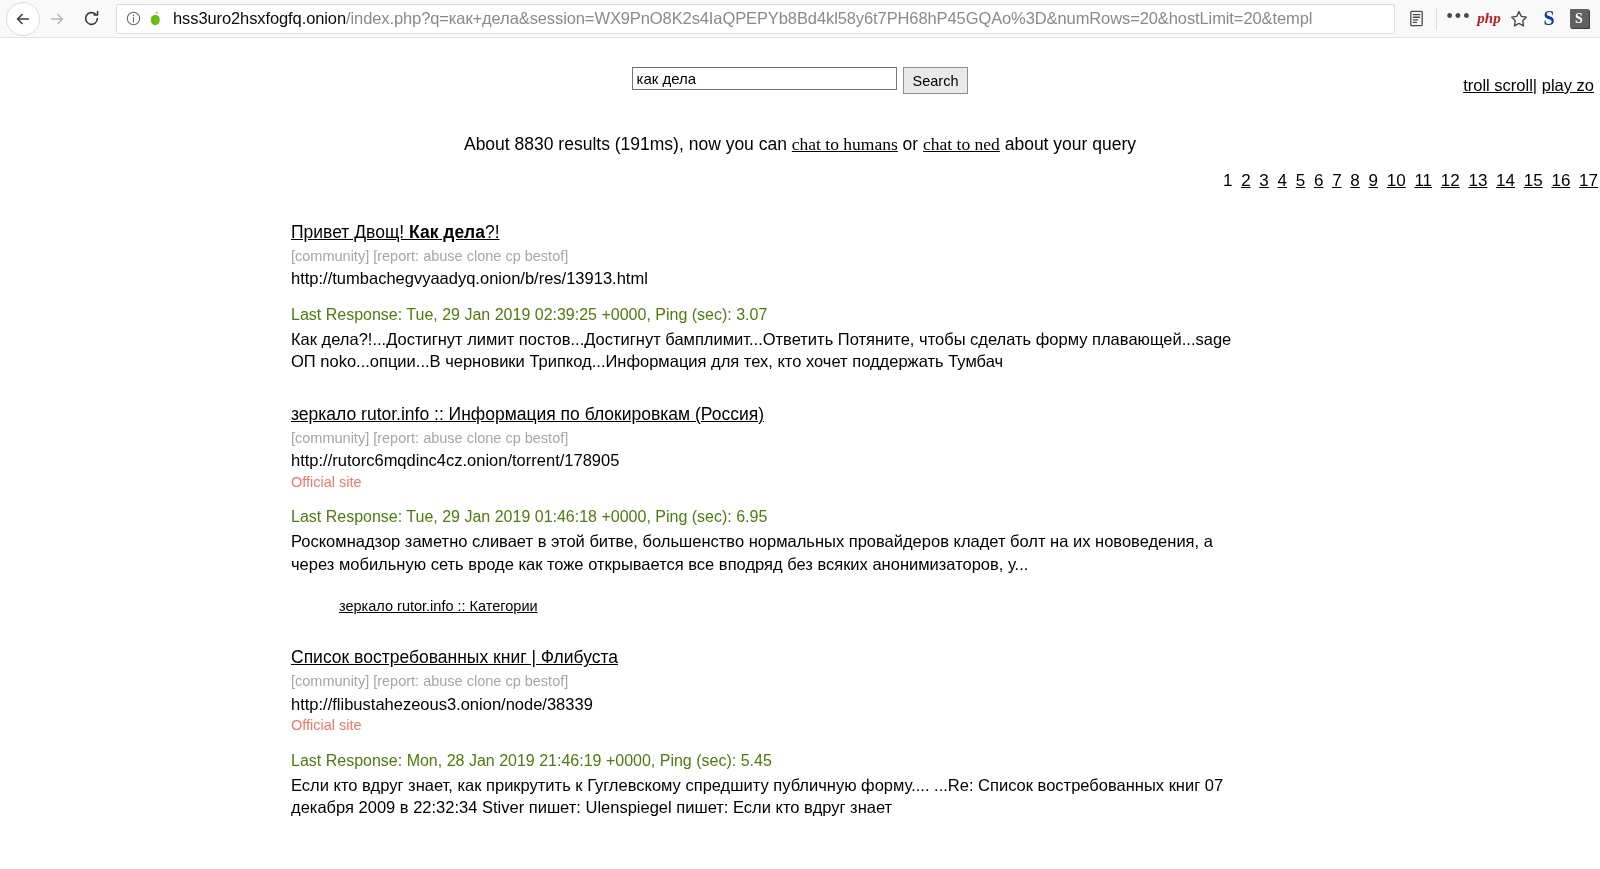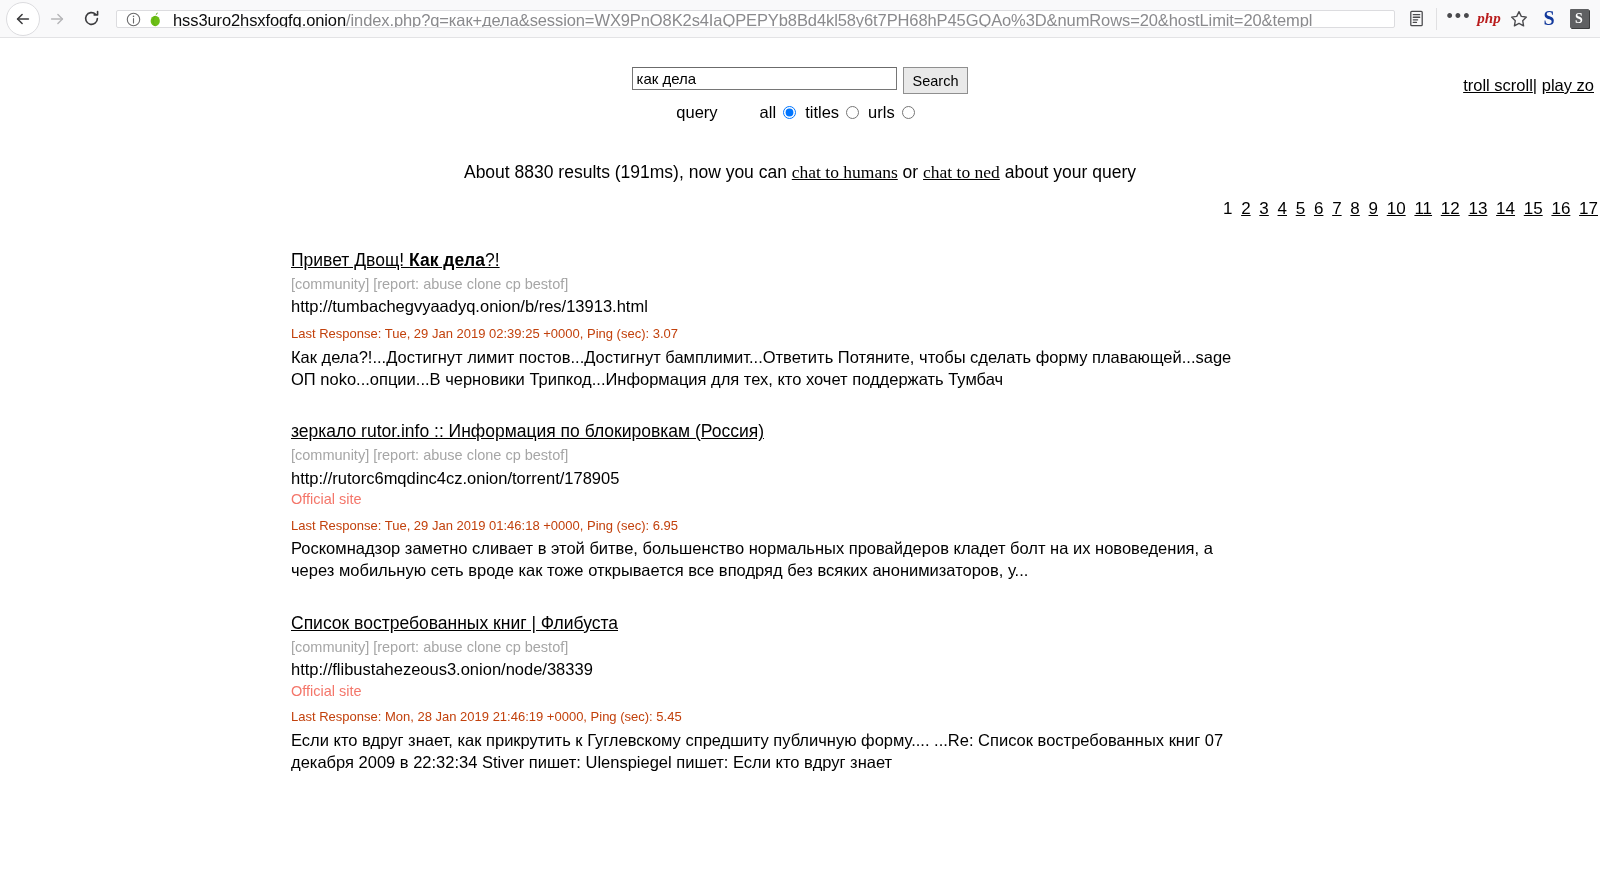--- a/index.html
+++ b/index.html
@@ -30,26 +30,27 @@
   }
   .nav-btn.hovered {
     border: 1px solid #dcdcdf;
     background: #ffffff;
   }
   .nav-btn svg { display: block; }
   .nav-btn.disabled { color: #b6b6b8; }
 
   .urlbar {
     flex: 1 1 auto;
-    height: 18px;
+    height: 30px;
     margin: 0 6px 0 8px;
     background: #ffffff;
     border: 1px solid #dcdcdf;
     border-radius: 2px;
     display: flex;
+    align-items: center;
     padding: 0 6px;
     overflow: hidden;
     position: relative;
   }
   .info-icon {
     width: 18px; height: 18px;
     flex: 0 0 auto;
     margin: 0 4px 0 2px;
     color: #6b6b6d;
   }
@@ -241,23 +242,23 @@
     margin-top: 3px;
     line-height: 1.25;
   }
   .result-official {
     font-size: 14.5px;
     color: #f4766a;
     margin-top: 3px;
     line-height: 1.2;
   }
   .result-meta {
-    font-size: 13px;
-    color: #c2410c;
-    margin-top: 9px;
+    font-size: 16px;
+    color: #4d7c0f;
+    margin-top: 16px;
     line-height: 1.2;
   }
   .result-snippet {
     font-size: 16.5px;
     color: #000;
     margin-top: 4px;
     line-height: 1.35;
     max-width: 952px;
   }
   .sublinks {
@@ -351,35 +352,27 @@
   <div class="corner-links">
     <a href="#">troll scroll</a><span>|</span> <a href="#">play zo</a>
   </div>
 
 
   <div class="search-row">
     <input class="search-input" type="text" value="как дела" style="">
     <button class="search-btn">Search</button>
   </div>
 
-  <div class="radio-row">
-    <span class="lbl first">query</span>
-    <span class="lbl">all</span>
-    <input type="radio" name="scope" checked="" style="">
-    <span class="lbl">titles</span>
-    <input type="radio" name="scope" style="">
-    <span class="lbl">urls</span>
-    <input type="radio" name="scope" style="">
-  </div>
 
   <div class="results-info">
     <span>About 8830 results (191ms), now you can </span><a href="#">chat to humans</a><span> or </span><a href="#">chat to ned</a><span> about your query</span>
   </div>
 
   <div class="pager"><span class="current">1</span> <a class="" href="#">2</a> <a class="" href="#">3</a> <a class="" href="#">4</a> <a class="" href="#">5</a> <a class="" href="#">6</a> <a class="" href="#">7</a> <a class="" href="#">8</a> <a class="" href="#">9</a> <a class="" href="#">10</a> <a class="" href="#">11</a> <a class="" href="#">12</a> <a class="" href="#">13</a> <a class="" href="#">14</a> <a class="" href="#">15</a> <a class="" href="#">16</a> <a class="" href="#">17</a></div>
 
   <div class="results">
       <div class="result"><a href="#" class="result-title"><span>Привет Двощ! </span><b>Как дела</b><span>?!</span></a><div class="result-tags">[community] [report: abuse clone cp bestof]</div><div class="result-url">http://tumbachegvyaadyq.onion/b/res/13913.html</div><div class="result-meta">Last Response: Tue, 29 Jan 2019 02:39:25 +0000, Ping (sec): 3.07</div><div class="result-snippet">Как дела?!...Достигнут лимит постов...Достигнут бамплимит...Ответить Потяните, чтобы сделать форму плавающей...sage ОП noko...опции...В черновики Трипкод...Информация для тех, кто хочет поддержать Тумбач</div></div>
       <div class="result"><a href="#" class="result-title"><span>зеркало rutor.info :: Информация по блокировкам (Россия)</span></a><div class="result-tags">[community] [report: abuse clone cp bestof]</div><div class="result-url">http://rutorc6mqdinc4cz.onion/torrent/178905</div><div class="result-official">Official site</div><div class="result-meta">Last Response: Tue, 29 Jan 2019 01:46:18 +0000, Ping (sec): 6.95</div><div class="result-snippet">Роскомнадзор заметно сливает в этой битве, большенство нормальных провайдеров кладет болт на их нововедения, а через мобильную сеть вроде как тоже открывается все вподряд без всяких анонимизаторов, у...</div><div class="sublinks">
+          <a href="#" class="sublink">зеркало rutor.info :: Категории</a>
         </div></div>
       <div class="result"><a href="#" class="result-title"><span>Список востребованных книг | Флибуста</span></a><div class="result-tags">[community] [report: abuse clone cp bestof]</div><div class="result-url">http://flibustahezeous3.onion/node/38339</div><div class="result-official">Official site</div><div class="result-meta">Last Response: Mon, 28 Jan 2019 21:46:19 +0000, Ping (sec): 5.45</div><div class="result-snippet">Если кто вдруг знает, как прикрутить к Гуглевскому спредшиту публичную форму.... ...Re: Список востребованных книг  07 декабря 2009  в 22:32:34 Stiver пишет:   Ulenspiegel пишет:   Если кто вдруг знает</div></div>
     </div>
 </div>
 
 </body></html>

